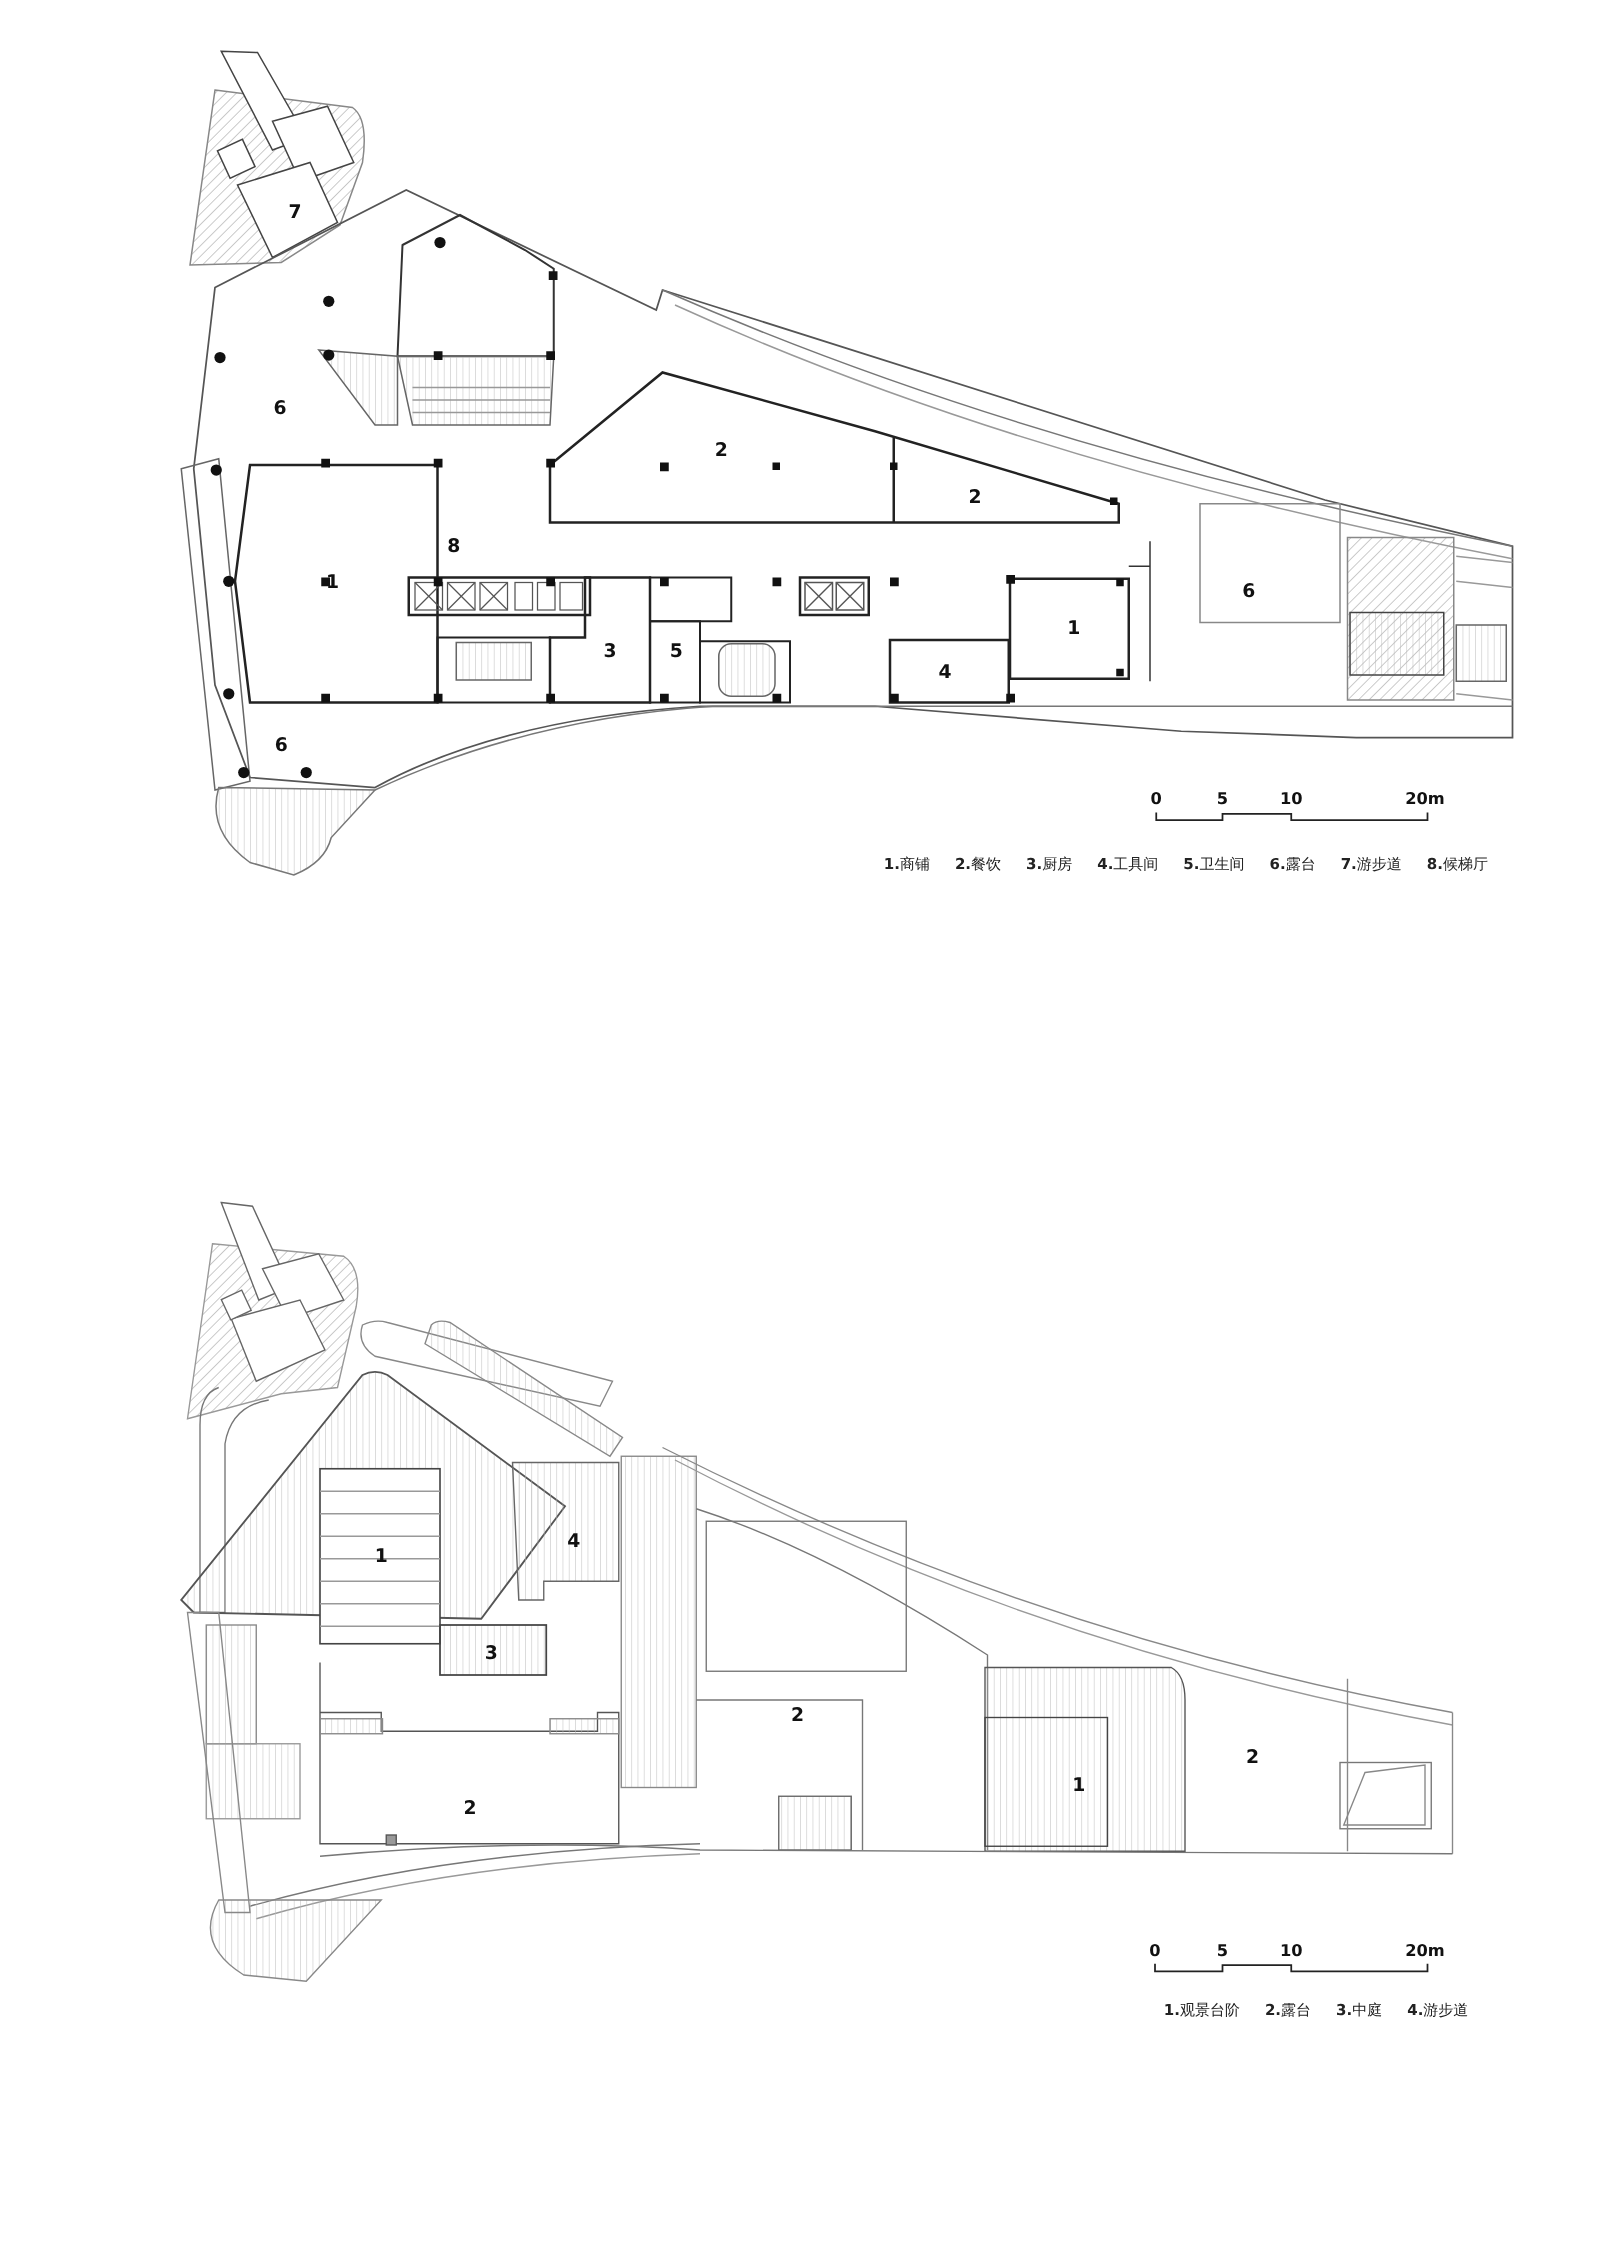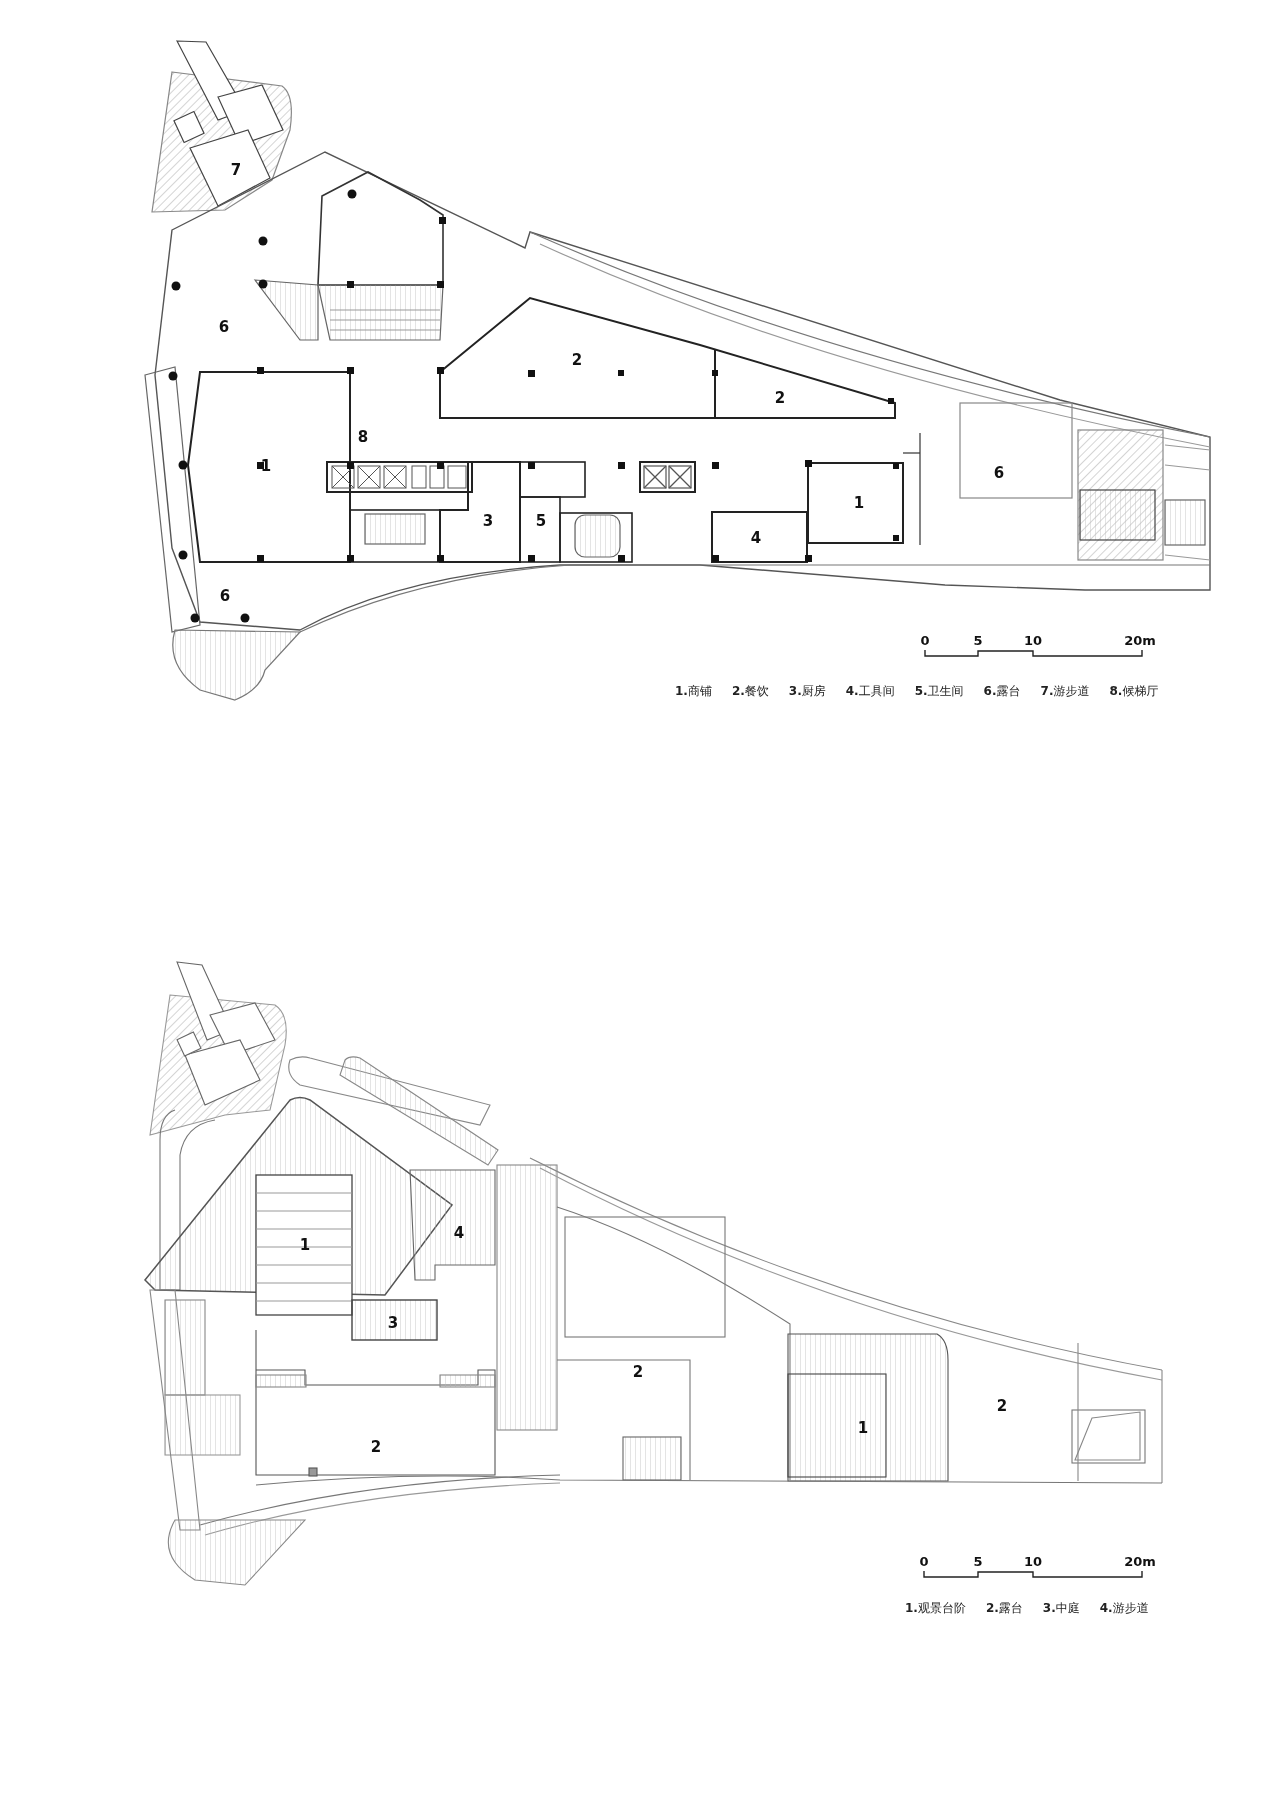--- a/index.html
+++ b/index.html
@@ -169,21 +169,21 @@
   <div>
     <span class="scale-num" style="left:925px;top:640px;">0</span>
     <span class="scale-num" style="left:978px;top:640px;">5</span>
     <span class="scale-num" style="left:1033px;top:640px;">10</span>
     <span class="scale-num" style="left:1140px;top:640px;">20m</span>
     <svg style="position:absolute;left:0;top:0;" width="1280" height="740">
       <polyline points="925,650 925,656 978,656 978,651 1033,651 1033,656 1142,656 1142,650" fill="none" stroke="#222" stroke-width="1.4"></polyline>
     </svg>
   </div>
 
-  <div class="legend" style="left:675px;top:683px;">
+  <div class="legend" style="left:707px;top:683px;">
     <span class="item"><b>1.</b><span>商铺</span></span>
     <span class="item"><b>2.</b><span>餐饮</span></span>
     <span class="item"><b>3.</b><span>厨房</span></span>
     <span class="item"><b>4.</b><span>工具间</span></span>
     <span class="item"><b>5.</b><span>卫生间</span></span>
     <span class="item"><b>6.</b><span>露台</span></span>
     <span class="item"><b>7.</b><span>游步道</span></span>
     <span class="item"><b>8.</b><span>候梯厅</span></span>
   </div>
 </div>
@@ -281,19 +281,19 @@
   <div>
     <span class="scale-num" style="left:924px;top:1561px;">0</span>
     <span class="scale-num" style="left:978px;top:1561px;">5</span>
     <span class="scale-num" style="left:1033px;top:1561px;">10</span>
     <span class="scale-num" style="left:1140px;top:1561px;">20m</span>
     <svg style="position:absolute;left:0;top:0;" width="1280" height="1809">
       <polyline points="924,1571 924,1577 978,1577 978,1572 1033,1572 1033,1577 1142,1577 1142,1571" fill="none" stroke="#222" stroke-width="1.4"></polyline>
     </svg>
   </div>
 
-  <div class="legend" style="left:905px;top:1600px;align-items:center;">
+  <div class="legend" style="left:931px;top:1600px;align-items:center;">
     <span class="item"><b>1.</b><span>观景台阶</span></span>
     <span class="item"><b>2.</b><span>露台</span></span>
     <span class="item"><b>3.</b><span>中庭</span></span>
     <span class="item"><b>4.</b><span>游步道</span></span>
   </div>
 </div>
 
 </body></html>

